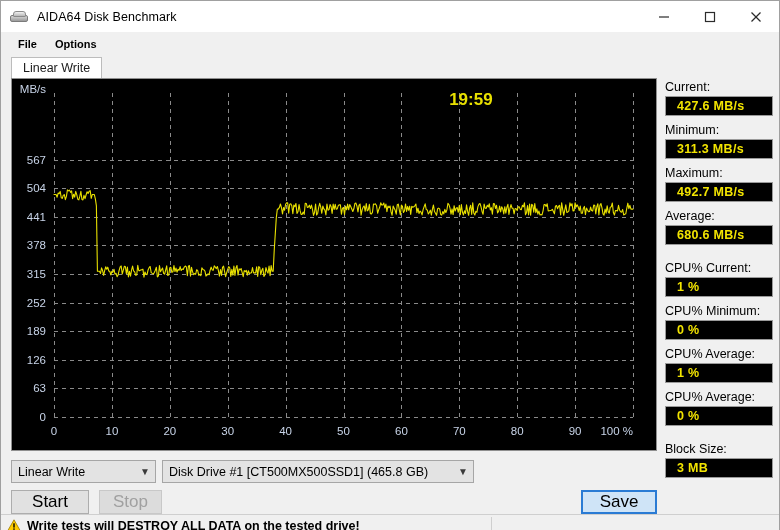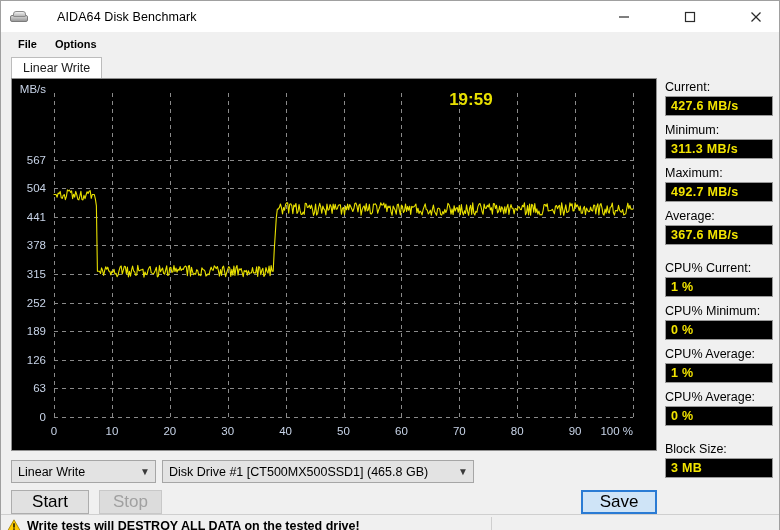--- a/index.html
+++ b/index.html
@@ -8,21 +8,21 @@
     width:780px; height:530px;
     font-family:"Liberation Sans", sans-serif;
     font-size:12px;
     background:#f0f0f0;
     overflow:hidden;
   }
   .window { width:780px; height:530px; background:#f0f0f0; display:flex; flex-direction:column;
             border:1px solid #a0a0a0; position:relative; }
 
   
-  .titlebar { height:31px; background:#ffffff; display:flex; align-items:center; flex:0 0 auto;gap:20px; }
+  .titlebar { height:31px; background:#ffffff; display:flex; align-items:center; flex:0 0 auto; }
   .title-icon { width:22px; height:16px; margin-left:8px; margin-right:6px; position:relative; }
   .title-icon .disk-body { position:absolute; left:1px; top:6px; width:18px; height:7px;
         background:linear-gradient(#d8d8d8,#9a9a9a); border:1px solid #7b7b7b; border-radius:2px; }
   .title-icon .disk-top { position:absolute; left:4px; top:2px; width:13px; height:6px;
         background:linear-gradient(#f2f2f2,#b8b8b8); border:1px solid #8a8a8a; border-radius:3px 3px 1px 1px; }
   .title-text { font-size:12.5px; color:#000; letter-spacing:0.1px; }
   .title-spacer { flex:1; }
   .win-btn { width:46px; height:31px; display:flex; align-items:center; justify-content:center;
              color:#2b2b2b; }
   .win-btn svg { display:block; }
@@ -60,21 +60,21 @@
          display:flex; align-items:center; justify-content:center; }
   .btn-start { width:78px; }
   .btn-stop { width:63px; margin-left:10px; background:#dcdcdc; color:#a0a0a0; border-color:#c8c8c8; }
   .btn-save { width:76px; border:2px solid #2a7bd4; background:#cfe4f7; }
   .btn-clear { width:76px; margin-left:11px; }
   .row2-spacer { flex:1; }
 
   
   .ro-label { font-size:12.5px; color:#000; margin-bottom:2px; }
   .ro-box { height:20px; background:#000000; border:1px solid #9a9a9a;
-            display:flex; align-items:center; padding-left:5px;
+            display:flex; align-items:center; padding-left:11px;
             font-size:12.5px; font-weight:bold; color:#f2e400; letter-spacing:0.3px; }
   .ro-group { margin-bottom:7px; }
   .ro-gap { margin-bottom:16px; }
 
   
   .statusbar { height:22px; background:#f0f0f0; border-top:1px solid #cfcfcf;
                display:flex; align-items:center; flex:0 0 auto; position:relative; }
   .warn-icon { margin-left:6px; margin-right:6px; display:flex; align-items:center; }
   .status-text { font-size:12.5px; font-weight:bold; color:#000; }
   .status-divider { position:absolute; left:490px; top:2px; bottom:2px; width:1px; background:#cfcfcf; }
@@ -201,21 +201,21 @@
       <div class="ro-group">
         <div class="ro-label">Minimum:</div>
         <div class="ro-box">311.3 MB/s</div>
       </div>
       <div class="ro-group">
         <div class="ro-label">Maximum:</div>
         <div class="ro-box">492.7 MB/s</div>
       </div>
       <div class="ro-group ro-gap">
         <div class="ro-label">Average:</div>
-        <div class="ro-box">367.6 MB/s</div>
+        <div class="ro-box">680.6 MB/s</div>
       </div>
       <div class="ro-group">
         <div class="ro-label">CPU% Current:</div>
         <div class="ro-box">1 %</div>
       </div>
       <div class="ro-group">
         <div class="ro-label">CPU% Minimum:</div>
         <div class="ro-box">0 %</div>
       </div>
       <div class="ro-group">

